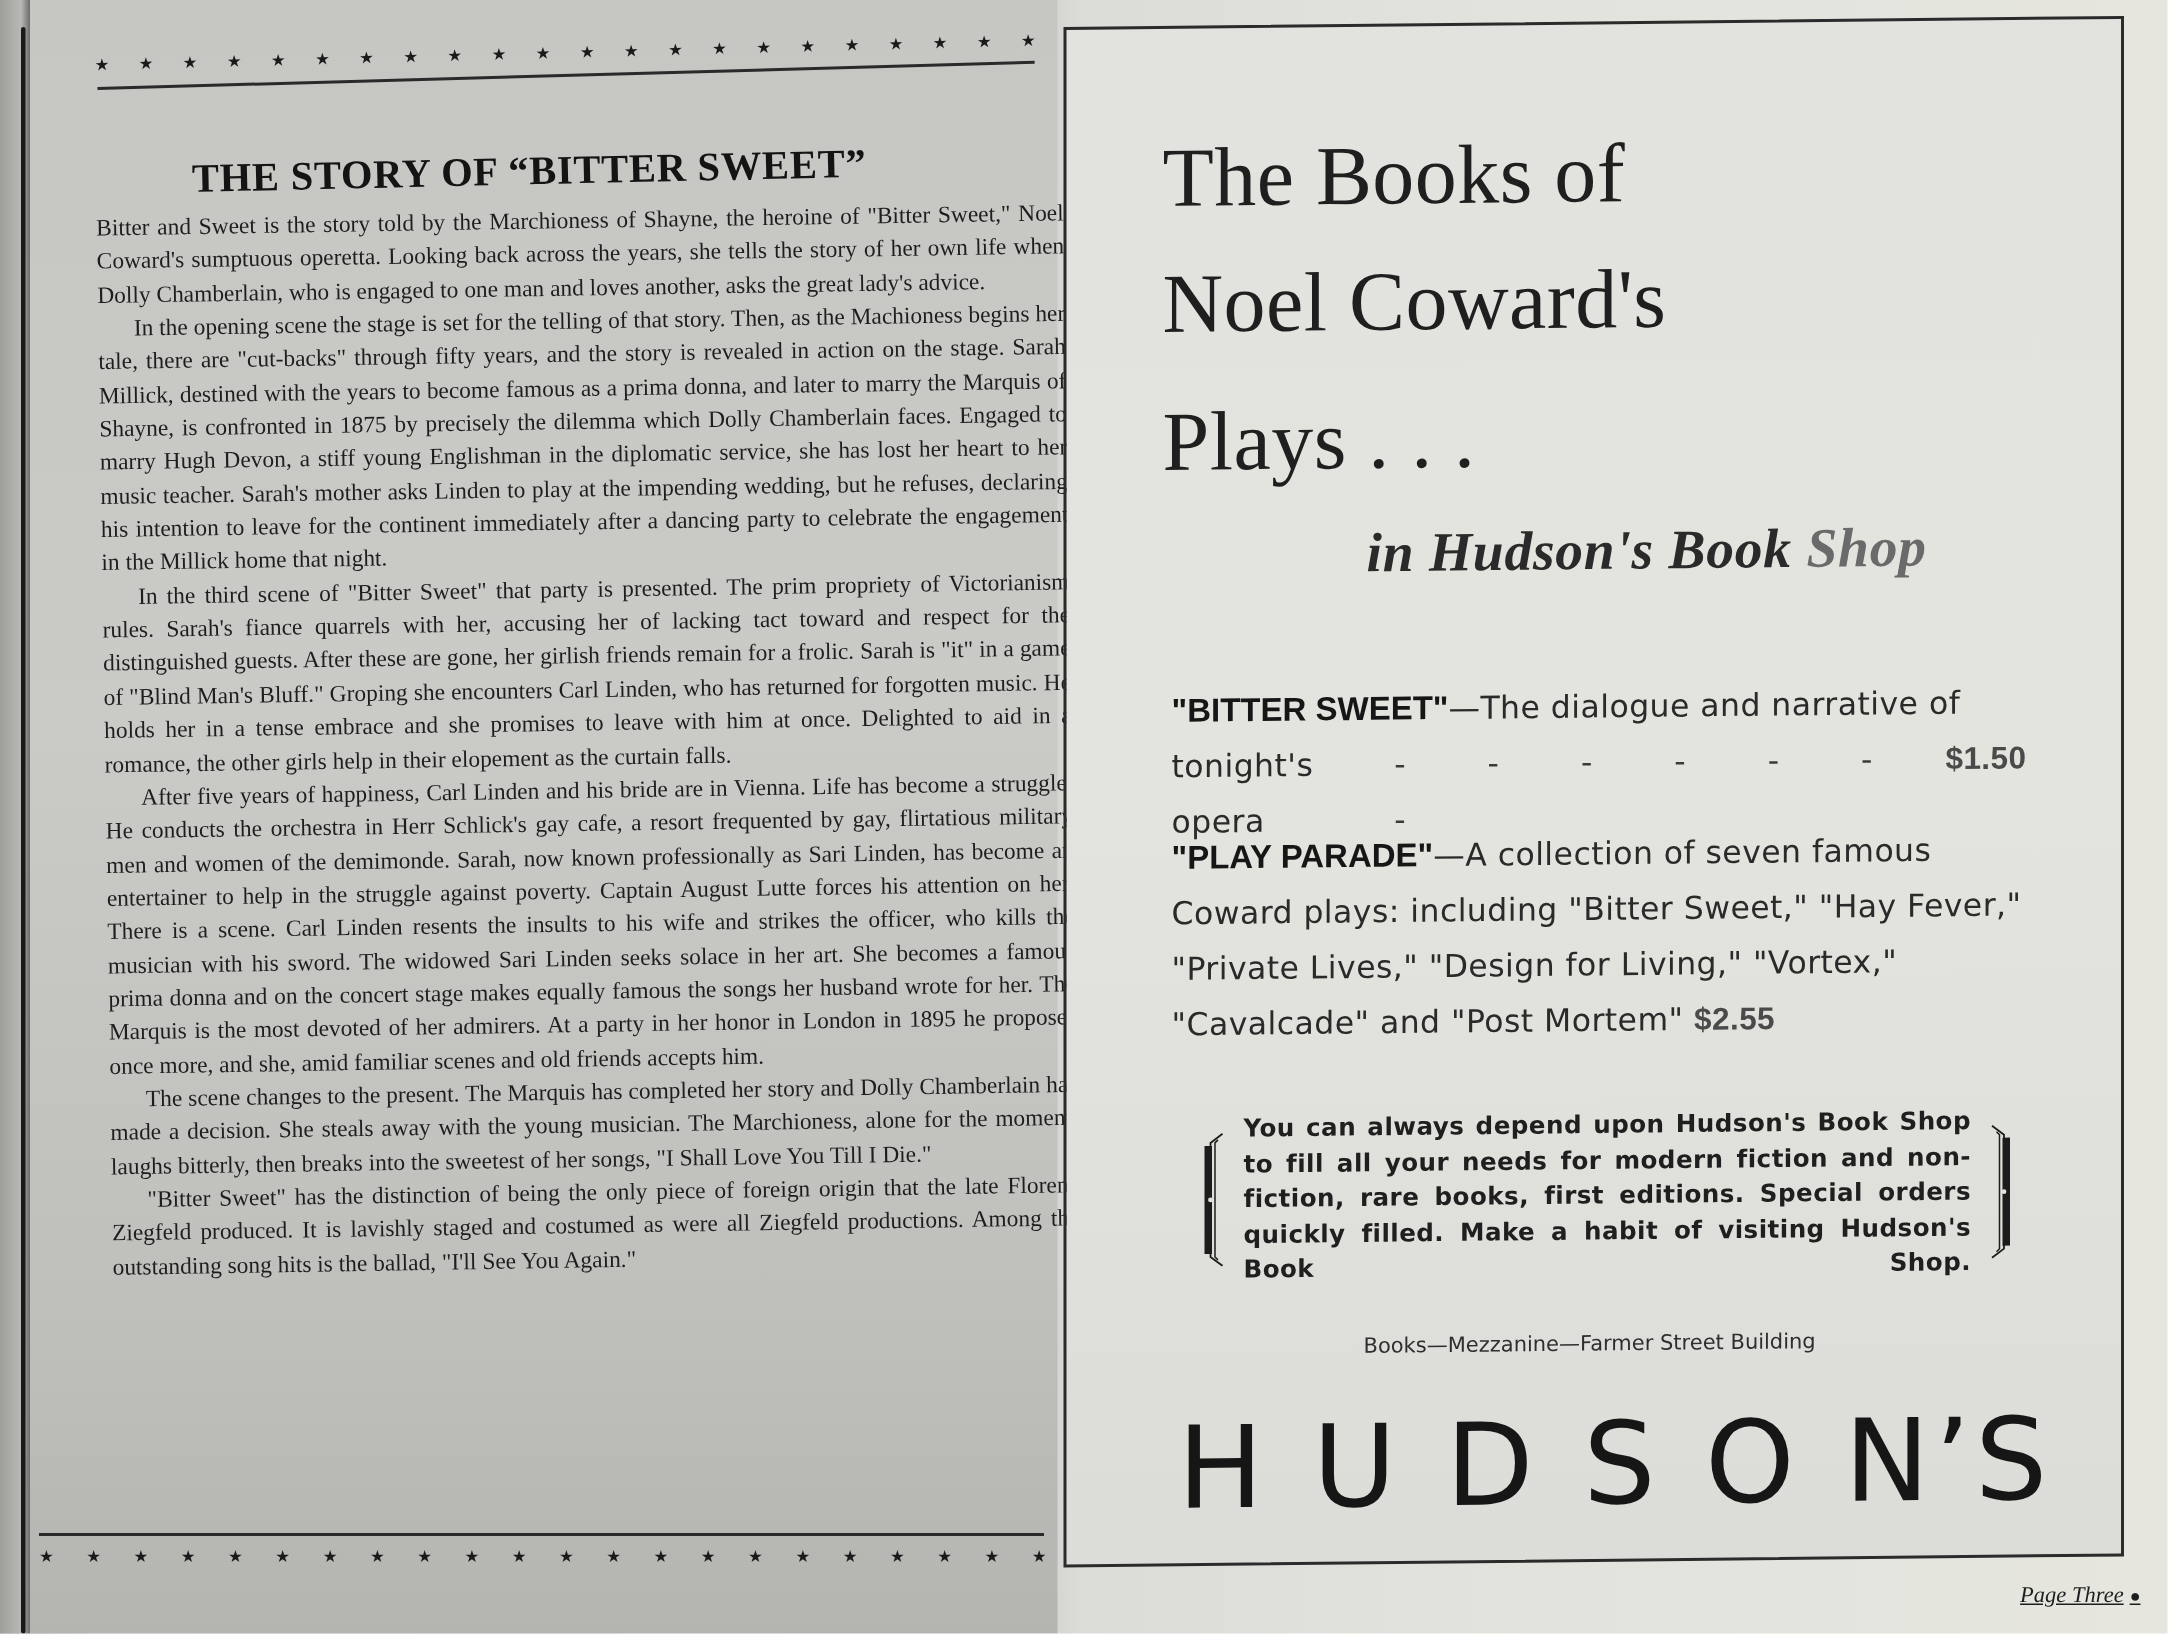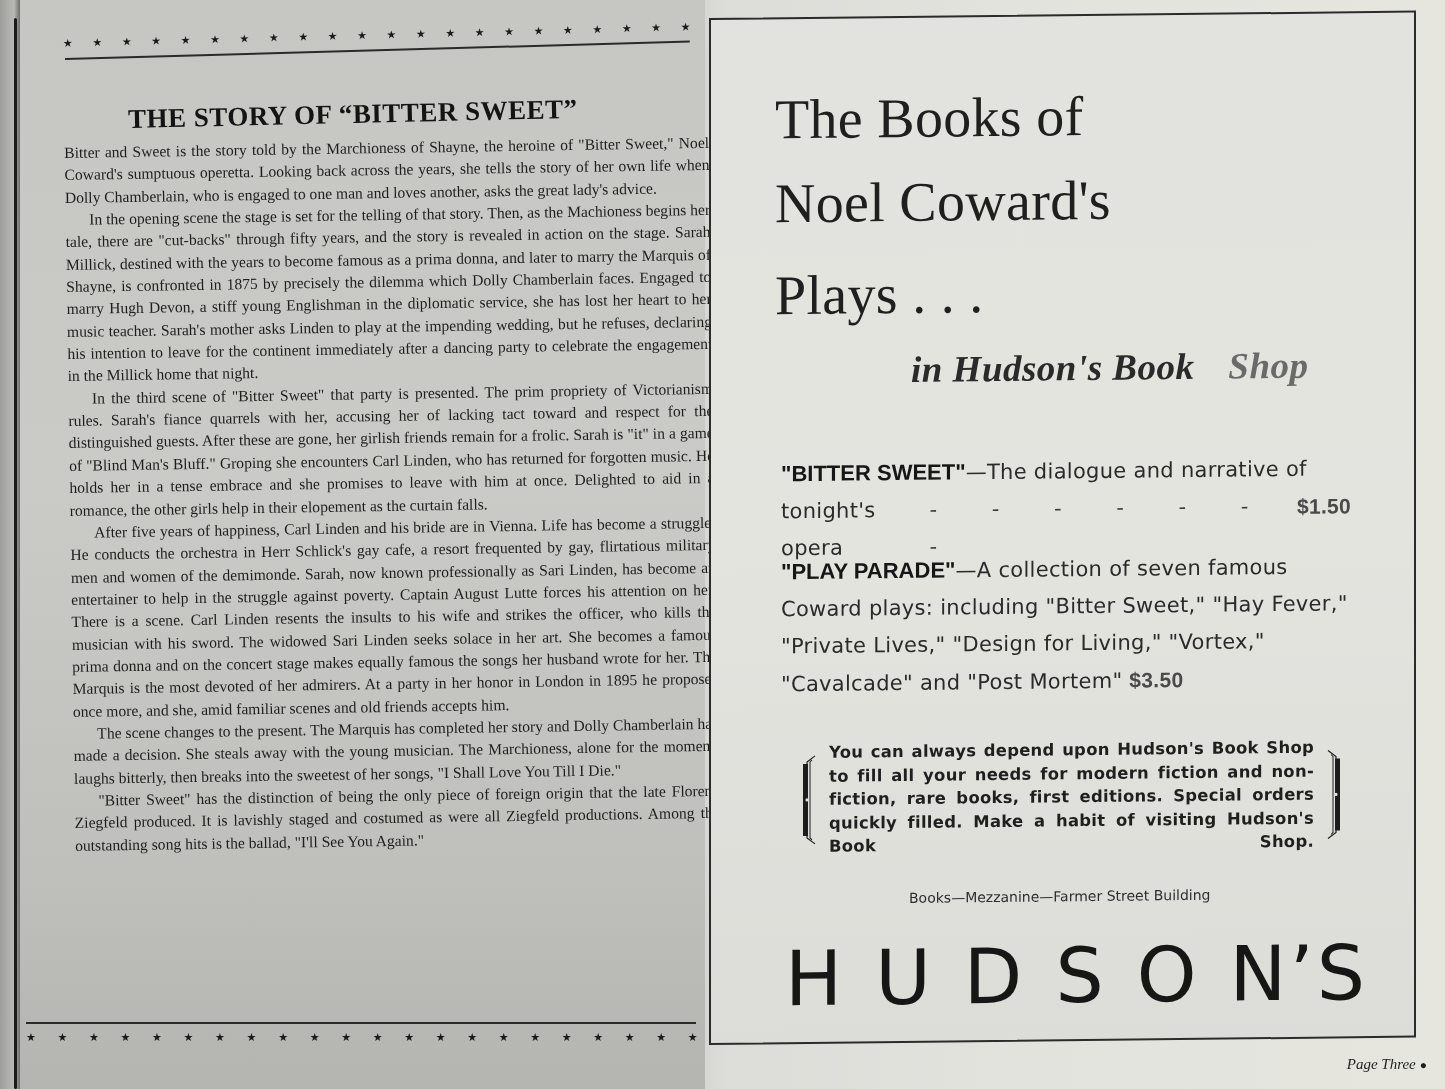--- a/index.html
+++ b/index.html
@@ -66,21 +66,21 @@
       font-family: "Liberation Serif", "DejaVu Serif", serif; letter-spacing: 0.3px;
     }
     .ad-headline.l1 { top: 68px; }
     .ad-headline.l2 { top: 152px; }
     .ad-headline.l3 { top: 244px; }
     .ad-sub {
       position: absolute; left: 200px; top: 330px;
       font-size: 37px; font-style: italic; font-weight: bold; color: #2a2a2a;
       letter-spacing: 0.5px;
     }
-    .ad-sub .fade { color: #6a6a6a; margin-left: 24px; }
+    .ad-sub .fade { color: #6a6a6a; }
     .product {
       position: absolute; left: 70px; width: 570px;
       font-family: "DejaVu Sans", "Liberation Sans", sans-serif;
       font-size: 21px; line-height: 37px; color: #2a2a2a; font-weight: normal;
       letter-spacing: 0.3px;
     }
     .product b { font-family: "Liberation Sans", sans-serif; font-weight: bold; color: #161616; letter-spacing: 0; font-size: 22px; }
     .product .price { font-weight: bold; color: #4a4a4a; font-family: "Liberation Sans", sans-serif; text-align: right; }
     .product.p1 { top: 436px; }
     .product.p2 { top: 534px; }
@@ -106,21 +106,21 @@
       font-family: "DejaVu Sans", "Liberation Sans", sans-serif; font-size: 14px; color: #2e2e2e;
     }
     .brand {
       position: absolute; left: 74px; top: 915px; width: 580px;
       display: flex; justify-content: space-between;
       font-family: "DejaVu Sans", "Liberation Sans", sans-serif;
       font-size: 76px; color: #161616; font-weight: normal; letter-spacing: 0;
     }
     .page-number {
       position: absolute; right: 18px; top: 1056px;
-      font-size: 15px; font-style: italic; color: #1e1e1e;
+      font-size: 15px; font-style: italic; color: #1e1e1e; text-decoration: underline;
     }
     .page-number .dot { font-style: normal; margin-left: 4px; font-size: 12px; }
   </style>
 </head>
 <body>
 
 <div class="binding"></div>
 <div class="binding-line"></div>
 
 <section class="left-page">
@@ -205,21 +205,21 @@
       </div>
       <div class="dash-line">
         <span>tonight's opera</span>
         <span class="dashes">- - - - - - -</span>
         <span class="price">$1.50</span>
       </div>
     </div>
 
     <div class="product p2">
       <b>"PLAY PARADE"</b><span>—A collection of seven famous Coward plays:  including "Bitter Sweet," "Hay Fever," "Private Lives," "Design for Living," "Vortex," "Cavalcade" and "Post Mortem"</span>
-      <span class="price">$3.50</span>
+      <span class="price">$2.55</span>
     </div>
 
     <div class="bracket-box">
       <div class="bracket">
         <svg viewBox="0 0 20 92">
           <path d="M16 2 L8 8 L8 84 L16 90" fill="none" stroke="#1c1c1c" stroke-width="1.2"></path>
           <rect x="4" y="10" width="5" height="72" fill="#1c1c1c"></rect>
           <path d="M13 6 L11 8 L11 84 L13 86" fill="none" stroke="#1c1c1c" stroke-width="1"></path>
           <circle cx="8" cy="46" r="1.6" fill="#e2e2de"></circle>
         </svg>

